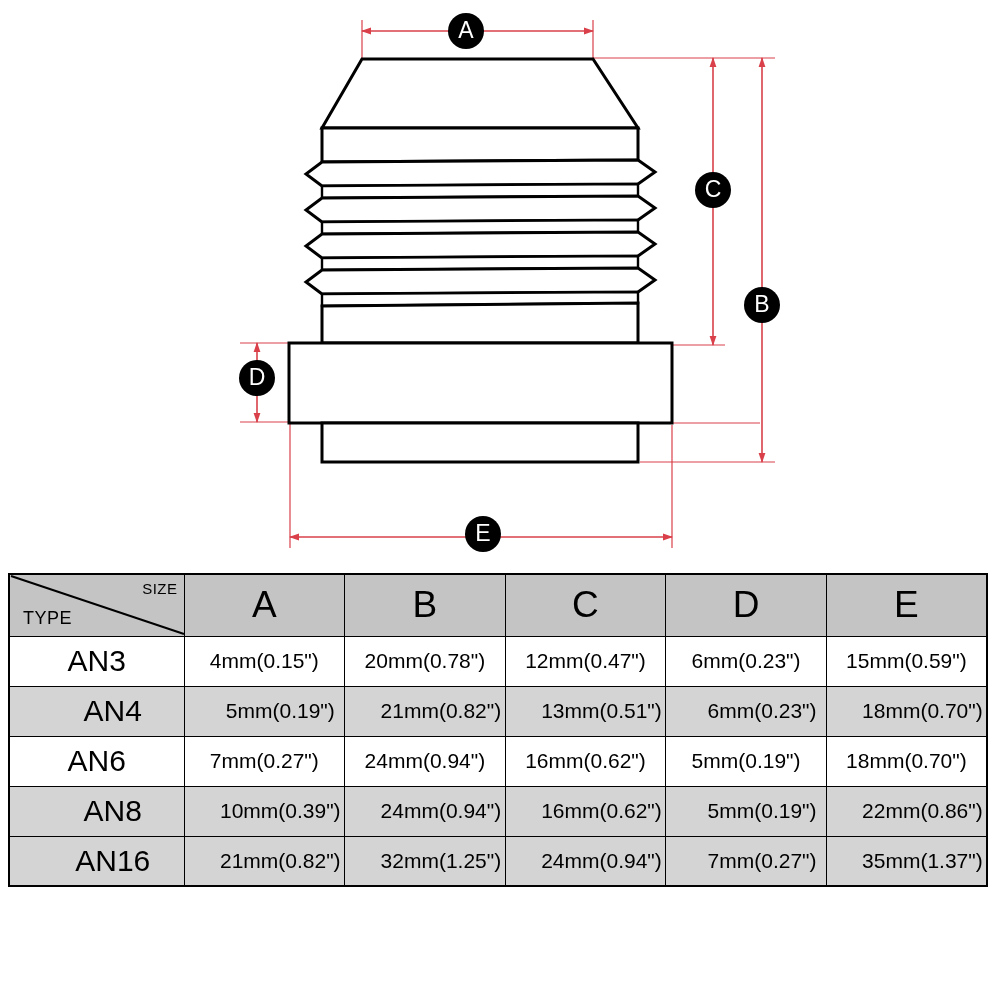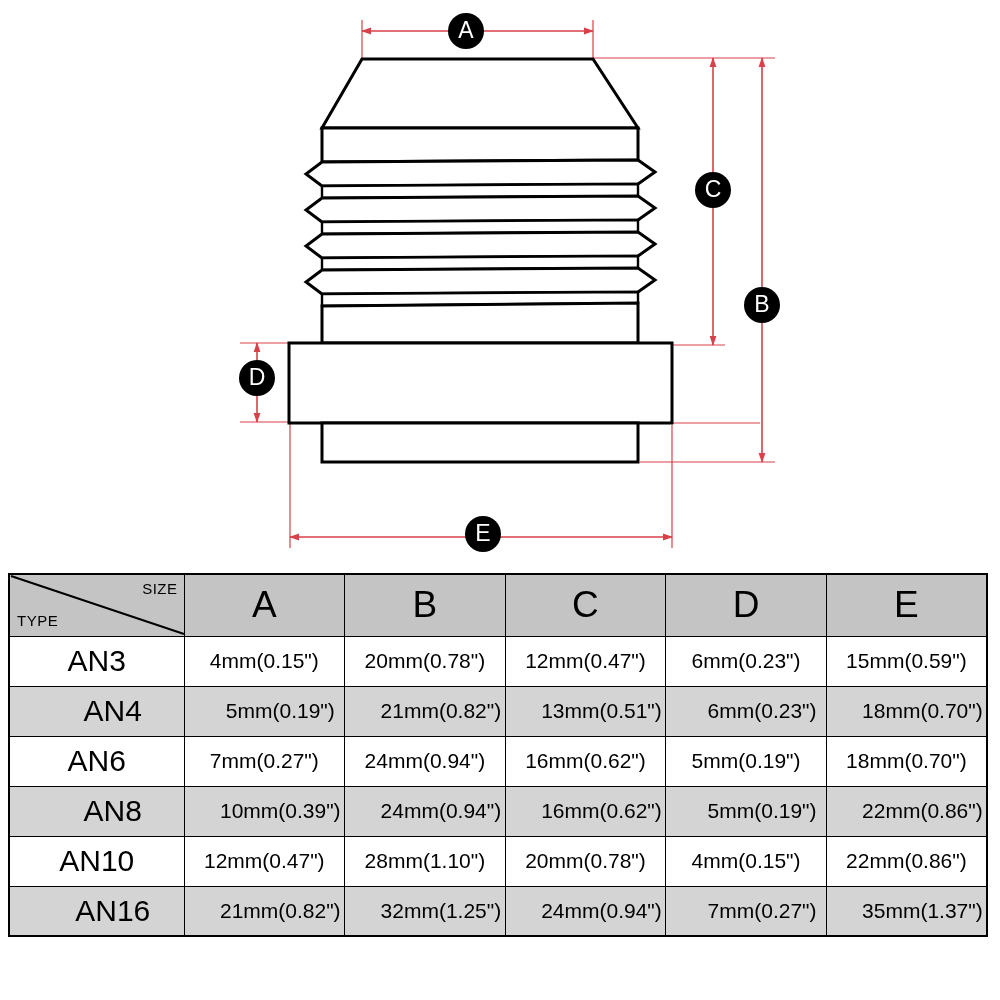--- a/index.html
+++ b/index.html
@@ -41,22 +41,22 @@
     position: relative;
     padding: 0;
   }
   .corner-inner { position: relative; width: 100%; height: 100%; }
   .corner-inner svg { position: absolute; left: 0; top: 0; }
   .lbl-size {
     position: absolute; right: 6px; top: 5px;
     font-size: 15px; letter-spacing: 0.5px;
   }
   .lbl-type {
-    position: absolute; left: 7px; bottom: 7px;
-    font-size: 15px; letter-spacing: 0.5px;
+    position: absolute; left: 13px; bottom: 7px;
+    font-size: 18px; letter-spacing: 0.5px;
   }
   th.dim-head {
     background: #c4c4c4;
     height: 62px;
     font-size: 37px;
     font-weight: normal;
   }
   td.type-cell {
     height: 50px;
     font-size: 30px;
@@ -208,28 +208,20 @@
           <td class="val-cell">18mm(0.70")</td>
         </tr>
         <tr class="row-gray">
           <td class="type-cell">AN8</td>
           <td class="val-cell">10mm(0.39")</td>
           <td class="val-cell">24mm(0.94")</td>
           <td class="val-cell">16mm(0.62")</td>
           <td class="val-cell">5mm(0.19")</td>
           <td class="val-cell">22mm(0.86")</td>
         </tr>
-        <tr class="row-white">
-          <td class="type-cell">AN10</td>
-          <td class="val-cell">12mm(0.47")</td>
-          <td class="val-cell">28mm(1.10")</td>
-          <td class="val-cell">20mm(0.78")</td>
-          <td class="val-cell">4mm(0.15")</td>
-          <td class="val-cell">22mm(0.86")</td>
-        </tr>
         <tr class="row-gray">
           <td class="type-cell">AN16</td>
           <td class="val-cell">21mm(0.82")</td>
           <td class="val-cell">32mm(1.25")</td>
           <td class="val-cell">24mm(0.94")</td>
           <td class="val-cell">7mm(0.27")</td>
           <td class="val-cell">35mm(1.37")</td>
         </tr>
       </tbody>
     </table>

